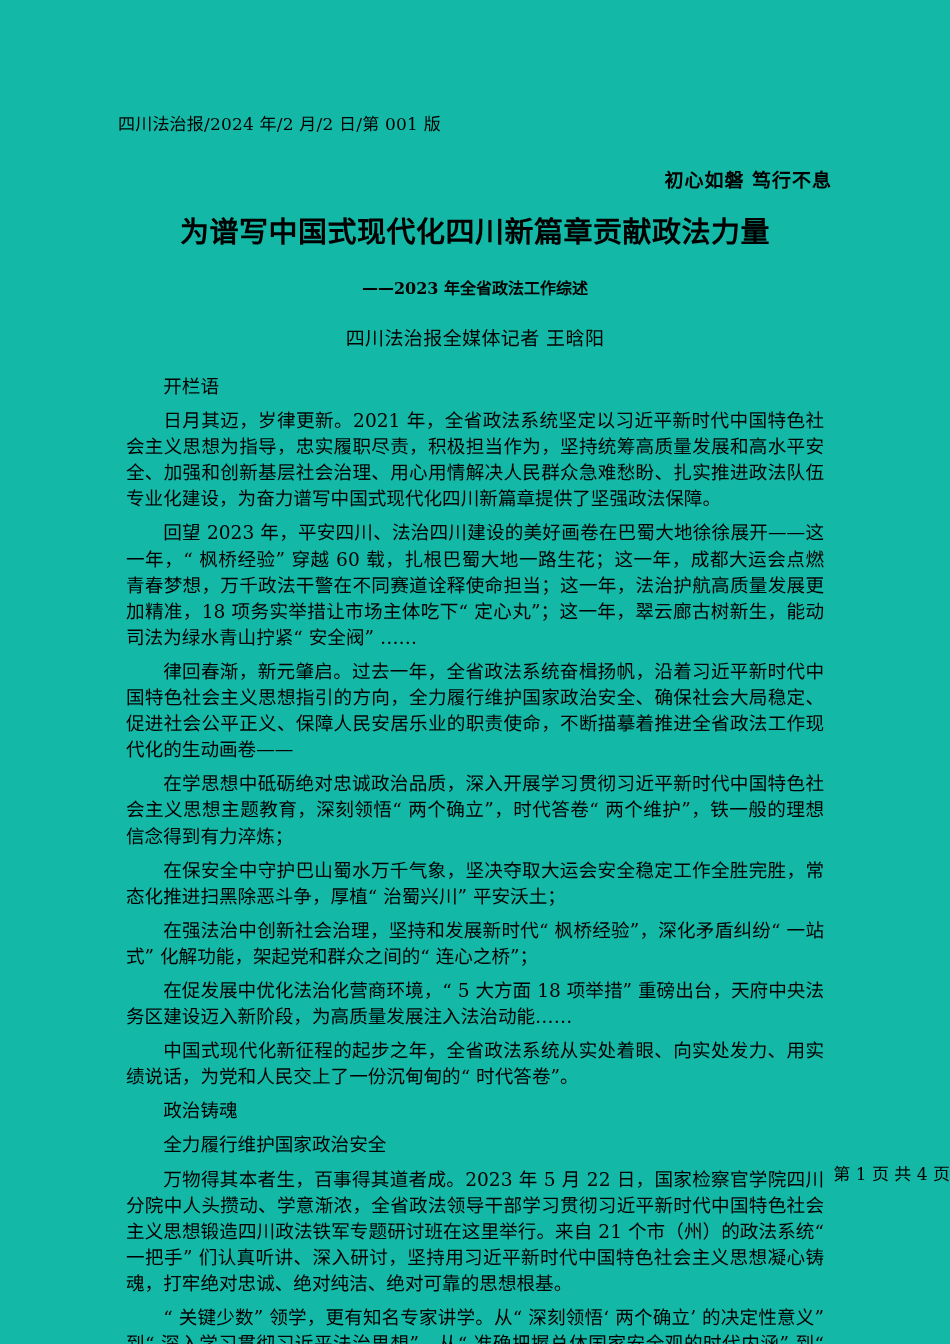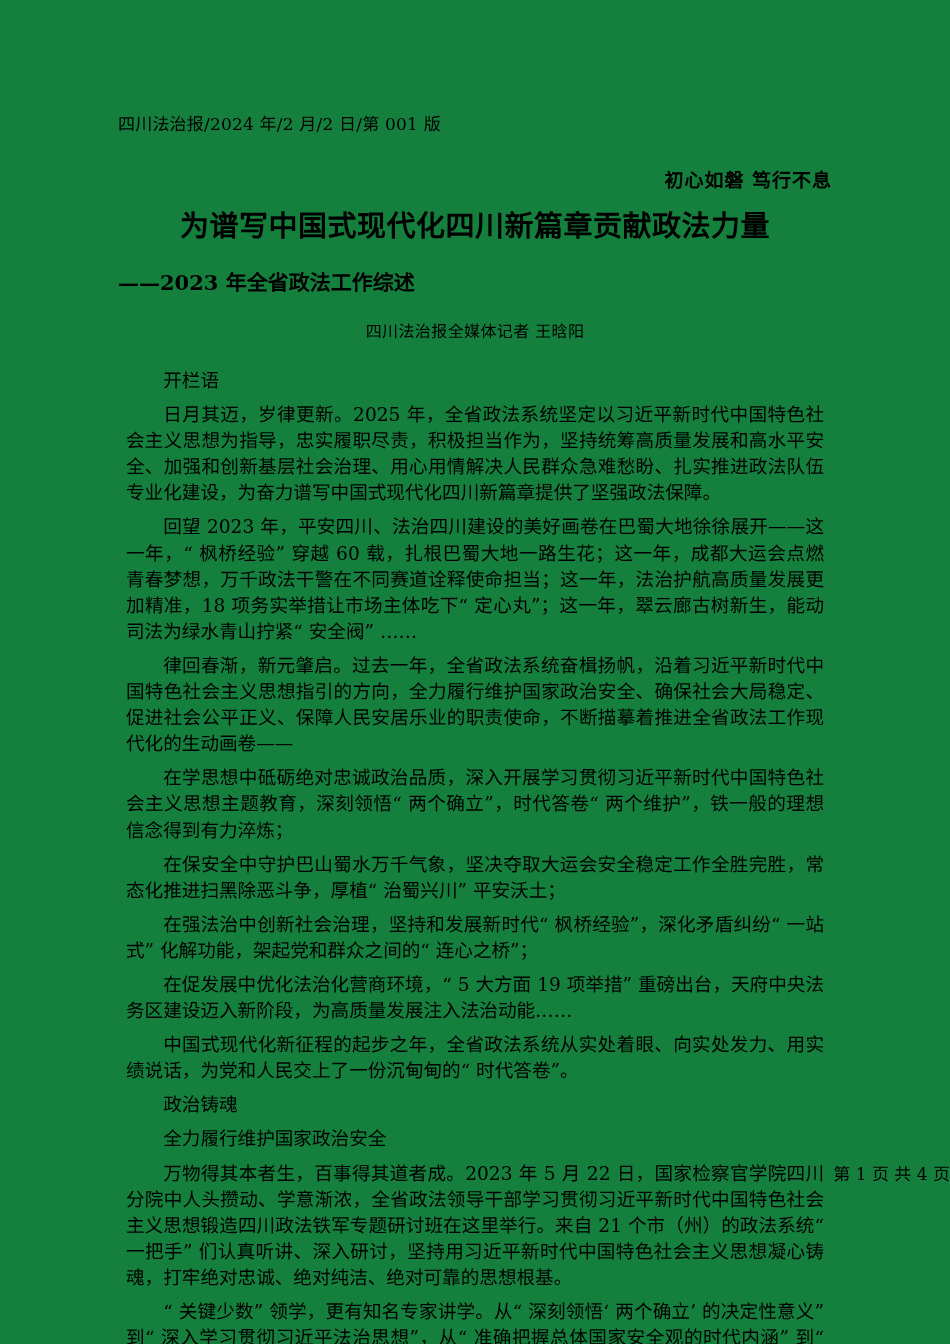--- a/index.html
+++ b/index.html
@@ -13,21 +13,21 @@
     height: 1344px;
     font-family: "DejaVu Sans", "Liberation Sans", sans-serif;
     color: #000000;
     -webkit-font-smoothing: antialiased;
   }
   .page {
     position: relative;
     width: 950px;
     height: 1344px;
     box-sizing: border-box;
-    background: #15803d;
+    background: #14b8a6;
     overflow: hidden;
   }
   .content {
     position: absolute;
     left: 118px;
     top: 0;
     width: 714px;
   }
 
   
@@ -48,35 +48,35 @@
     text-align: right;
     margin-top: 31px;
     line-height: 26px;
     letter-spacing: 1px;
   }
   .main-title {
     font-family: "DejaVu Sans", "Liberation Sans", sans-serif;
     font-size: 29px;
     font-weight: bold;
     text-align: center;
-    margin-top: 13px;
+    margin-top: 19px;
     line-height: 40px;
     letter-spacing: 0.5px;
   }
   .sub-title {
     font-family: "DejaVu Serif", "Liberation Serif", serif;
-    font-size: 21px;
+    font-size: 16px;
     font-weight: bold;
-    text-align: left;
+    text-align: center;
     margin-top: 22px;
     line-height: 30px;
   }
   .byline {
     font-family: "DejaVu Serif", "Liberation Serif", serif;
-    font-size: 16px;
+    font-size: 19px;
     text-align: center;
     margin-top: 20px;
     line-height: 28px;
     letter-spacing: 0.4px;
   }
 
   
   .body-block {
     margin-top: 22px;
     font-family: "DejaVu Serif", "Liberation Serif", serif;
@@ -121,27 +121,27 @@
     <div class="kicker">初心如磐    笃行不息</div>
 
     <h1 class="main-title">为谱写中国式现代化四川新篇章贡献政法力量</h1>
 
     <div class="sub-title">——2023 年全省政法工作综述</div>
 
     <div class="byline">四川法治报全媒体记者    王晗阳</div>
 
     <div class="body-block">
       <p class="para">开栏语</p>
-      <p class="para">日月其迈，岁律更新。2025 年，全省政法系统坚定以习近平新时代中国特色社会主义思想为指导，忠实履职尽责，积极担当作为，坚持统筹高质量发展和高水平安全、加强和创新基层社会治理、用心用情解决人民群众急难愁盼、扎实推进政法队伍专业化建设，为奋力谱写中国式现代化四川新篇章提供了坚强政法保障。</p>
+      <p class="para">日月其迈，岁律更新。2021 年，全省政法系统坚定以习近平新时代中国特色社会主义思想为指导，忠实履职尽责，积极担当作为，坚持统筹高质量发展和高水平安全、加强和创新基层社会治理、用心用情解决人民群众急难愁盼、扎实推进政法队伍专业化建设，为奋力谱写中国式现代化四川新篇章提供了坚强政法保障。</p>
       <p class="para">回望 2023 年，平安四川、法治四川建设的美好画卷在巴蜀大地徐徐展开——这一年，“ 枫桥经验” 穿越 60 载，扎根巴蜀大地一路生花；这一年，成都大运会点燃青春梦想，万千政法干警在不同赛道诠释使命担当；这一年，法治护航高质量发展更加精准，18 项务实举措让市场主体吃下“ 定心丸”；这一年，翠云廊古树新生，能动司法为绿水青山拧紧“ 安全阀” ……</p>
       <p class="para">律回春渐，新元肇启。过去一年，全省政法系统奋楫扬帆，沿着习近平新时代中国特色社会主义思想指引的方向，全力履行维护国家政治安全、确保社会大局稳定、促进社会公平正义、保障人民安居乐业的职责使命，不断描摹着推进全省政法工作现代化的生动画卷——</p>
       <p class="para">在学思想中砥砺绝对忠诚政治品质，深入开展学习贯彻习近平新时代中国特色社会主义思想主题教育，深刻领悟“ 两个确立”，时代答卷“ 两个维护”，铁一般的理想信念得到有力淬炼；</p>
       <p class="para">在保安全中守护巴山蜀水万千气象，坚决夺取大运会安全稳定工作全胜完胜，常态化推进扫黑除恶斗争，厚植“ 治蜀兴川” 平安沃土；</p>
       <p class="para">在强法治中创新社会治理，坚持和发展新时代“ 枫桥经验”，深化矛盾纠纷“ 一站式” 化解功能，架起党和群众之间的“ 连心之桥”；</p>
-      <p class="para">在促发展中优化法治化营商环境，“ 5 大方面 19 项举措” 重磅出台，天府中央法务区建设迈入新阶段，为高质量发展注入法治动能……</p>
+      <p class="para">在促发展中优化法治化营商环境，“ 5 大方面 18 项举措” 重磅出台，天府中央法务区建设迈入新阶段，为高质量发展注入法治动能……</p>
       <p class="para">中国式现代化新征程的起步之年，全省政法系统从实处着眼、向实处发力、用实绩说话，为党和人民交上了一份沉甸甸的“ 时代答卷”。</p>
       <p class="para">政治铸魂</p>
       <p class="para">全力履行维护国家政治安全</p>
       <p class="para">万物得其本者生，百事得其道者成。2023 年 5 月 22 日，国家检察官学院四川分院中人头攒动、学意渐浓，全省政法领导干部学习贯彻习近平新时代中国特色社会主义思想锻造四川政法铁军专题研讨班在这里举行。来自 21 个市（州）的政法系统“ 一把手” 们认真听讲、深入研讨，坚持用习近平新时代中国特色社会主义思想凝心铸魂，打牢绝对忠诚、绝对纯洁、绝对可靠的思想根基。</p>
       <p class="para">“ 关键少数” 领学，更有知名专家讲学。从“ 深刻领悟‘ 两个确立’ 的决定性意义” 到“ 深入学习贯彻习近平法治思想”，从“ 准确把握总体国家安全观的时代内涵” 到“ 正确认识《反间</p>
     </div>
 
   </div>
 
   <div class="footer">

